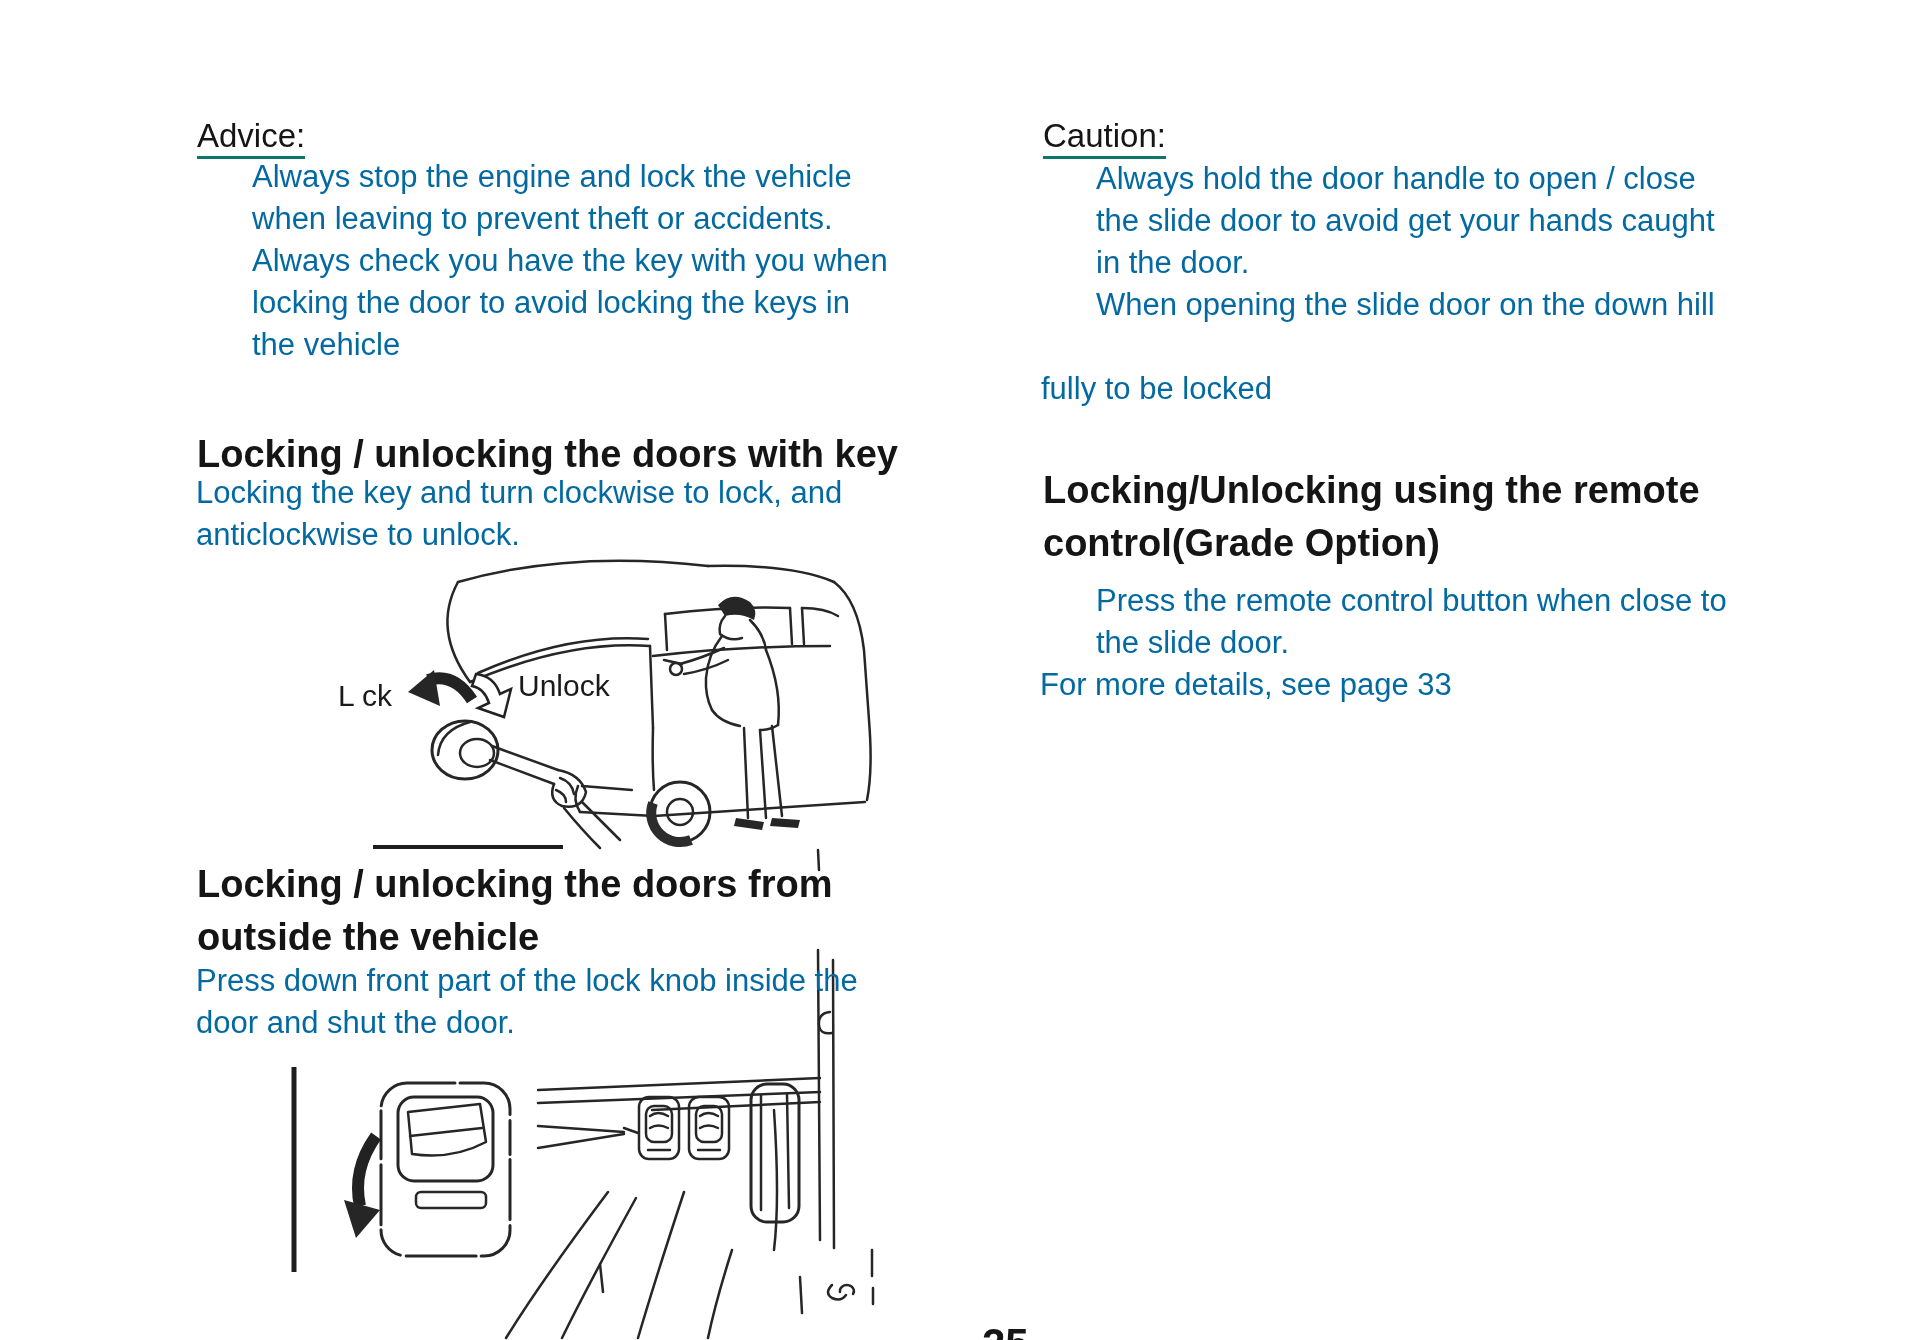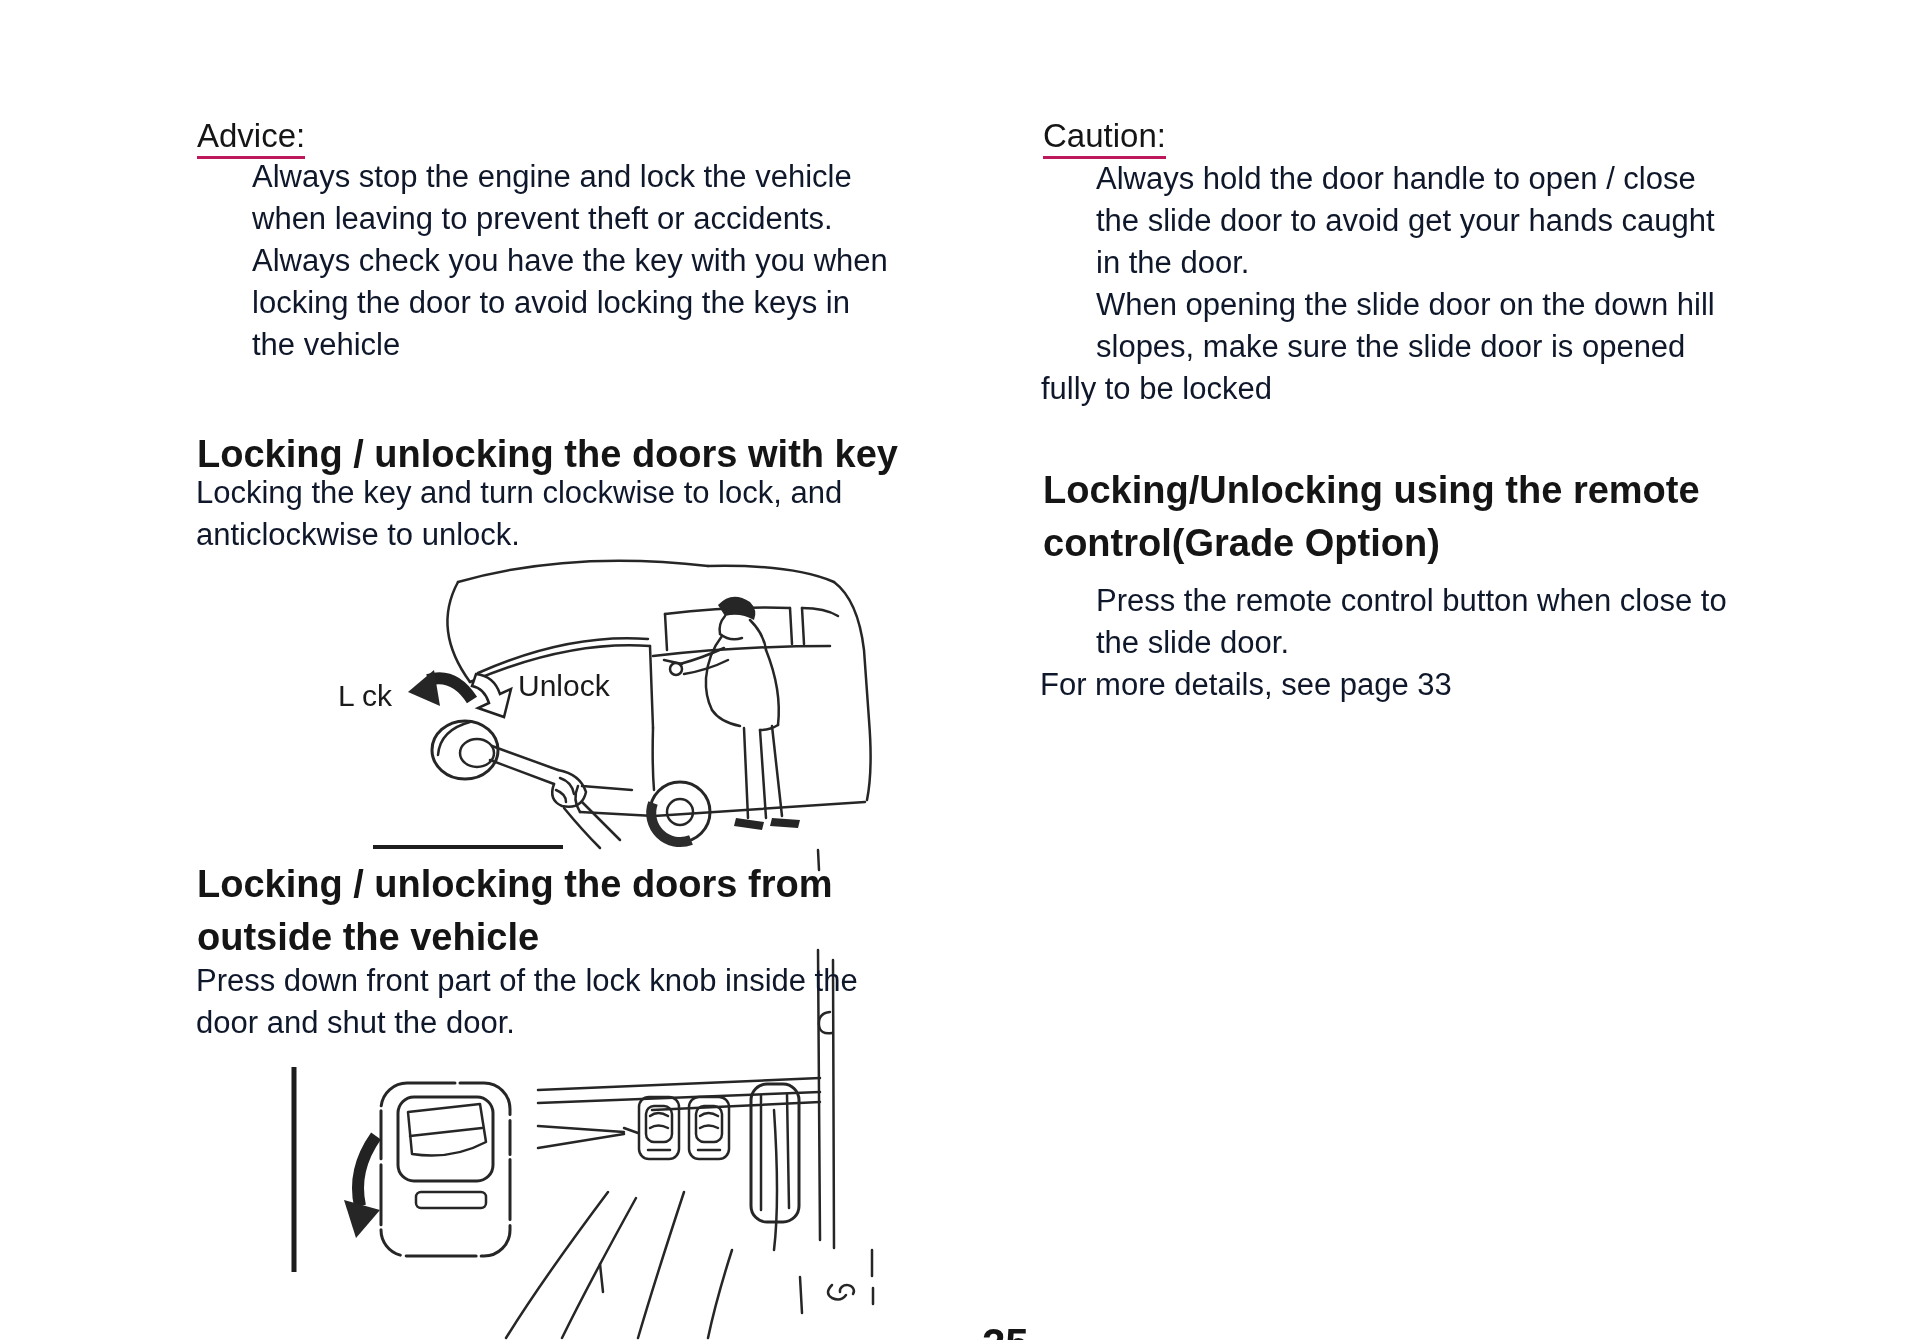--- a/index.html
+++ b/index.html
@@ -1,22 +1,22 @@
 <!DOCTYPE html>
 <html><head>
 <meta charset="utf-8">
 <style>
   html,body{margin:0;padding:0;background:#ffffff;}
   .page{
     position:relative;width:1920px;height:1340px;background:#ffffff;
     overflow:hidden;font-family:"Liberation Sans",sans-serif;color:#151515;
   }
   .t{position:absolute;white-space:nowrap;line-height:1.12;}
-  .body{font-size:31px;color:#0f172a;}
-  .label{font-size:33px;border-bottom:3px solid #be185d;padding-bottom:1px;}
+  .body{font-size:31px;color:#0369a1;}
+  .label{font-size:33px;border-bottom:3px solid #0f766e;padding-bottom:1px;}
   .h1{font-size:45px;font-weight:700;letter-spacing:.5px;}
   .h2{font-size:38px;font-weight:700;}
   .rule{position:absolute;background:#1d1d1d;}
   .pagenum{font-size:42px;font-weight:700;}
   svg{position:absolute;}
   .sk{fill:none;stroke:#262626;stroke-width:2.5;stroke-linecap:round;stroke-linejoin:round;}
   .skb{fill:none;stroke:#262626;stroke-width:3;stroke-linecap:round;stroke-linejoin:round;}
   .fillk{fill:#262626;stroke:none;}
   .figtext{font-size:30px;fill:#1a1a1a;font-family:"Liberation Sans",sans-serif;}
 </style>
@@ -161,21 +161,20 @@
   <div class="t h2" style="left:197px;top:863px">Locking / unlocking the doors from</div>
   <div class="t h2" style="left:197px;top:916px">outside the vehicle</div>
   <div class="t body" style="left:196px;top:964px">Press down front part of the lock knob inside the</div>
   <div class="t body" style="left:196px;top:1006px">door and shut the door.</div>
 
   <div class="t label" style="left:1043px;top:118px">Caution:</div>
   <div class="t body" style="left:1096px;top:162px">Always hold the door handle to open / close</div>
   <div class="t body" style="left:1096px;top:204px">the slide door to avoid get your hands caught</div>
   <div class="t body" style="left:1096px;top:246px">in the door.</div>
   <div class="t body" style="left:1096px;top:288px">When opening the slide door on the down hill</div>
-  <div class="t body" style="left:1096px;top:330px">slopes, make sure the slide door is opened</div>
   <div class="t body" style="left:1041px;top:372px">fully to be locked</div>
 
   <div class="t h2" style="left:1043px;top:469px">Locking/Unlocking using the remote</div>
   <div class="t body" style="left:1096px;top:584px">Press the remote control button when close to</div>
   <div class="t h2" style="left:1043px;top:522px">control(Grade Option)</div>
   <div class="t body" style="left:1096px;top:626px">the slide door.</div>
   <div class="t body" style="left:1040px;top:668px">For more details, see page 33</div>
 
   <div class="t pagenum" style="left:982px;top:1320px">25</div>
 

